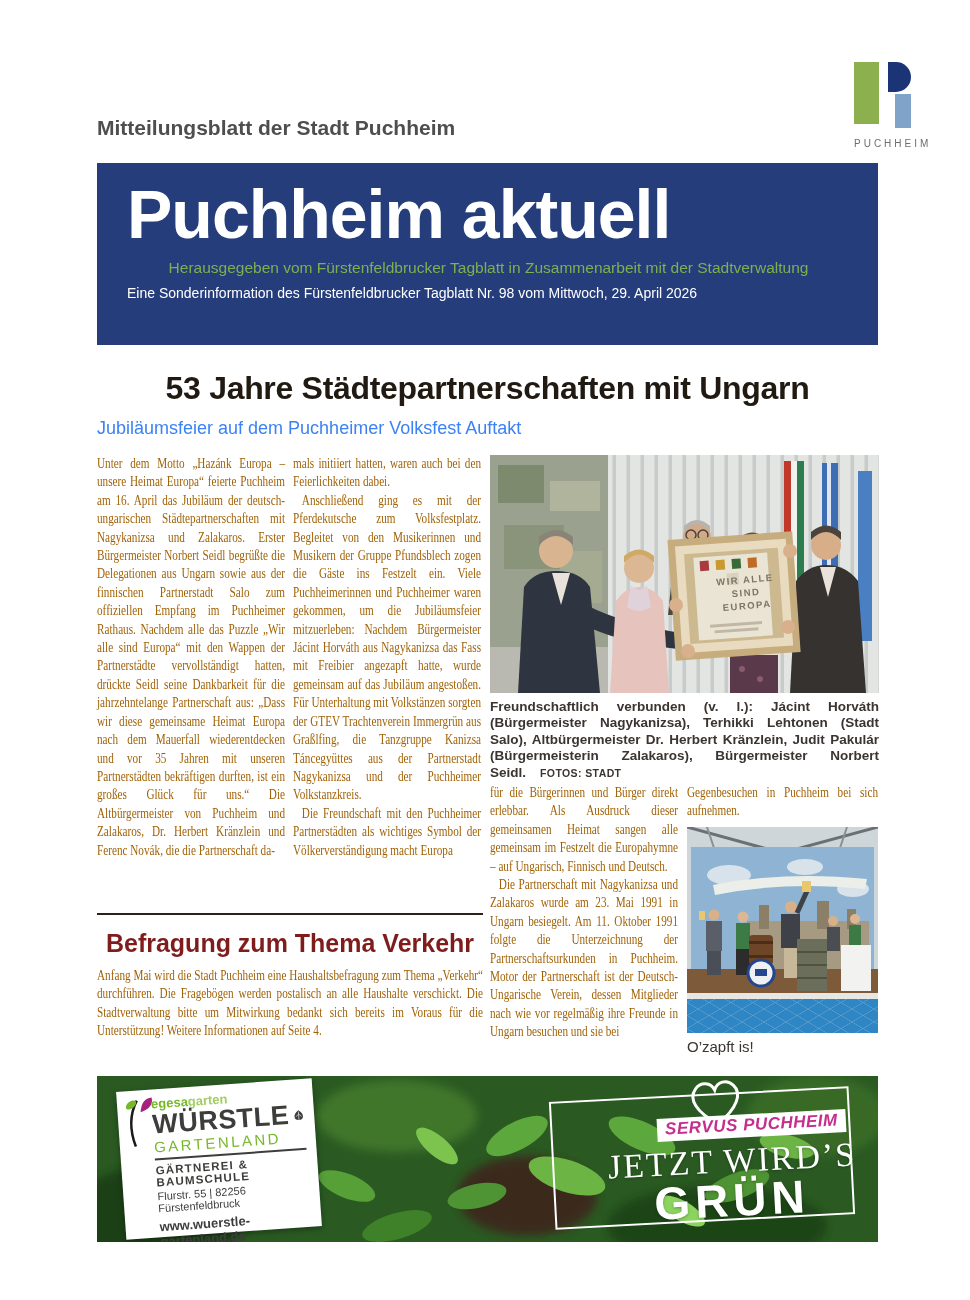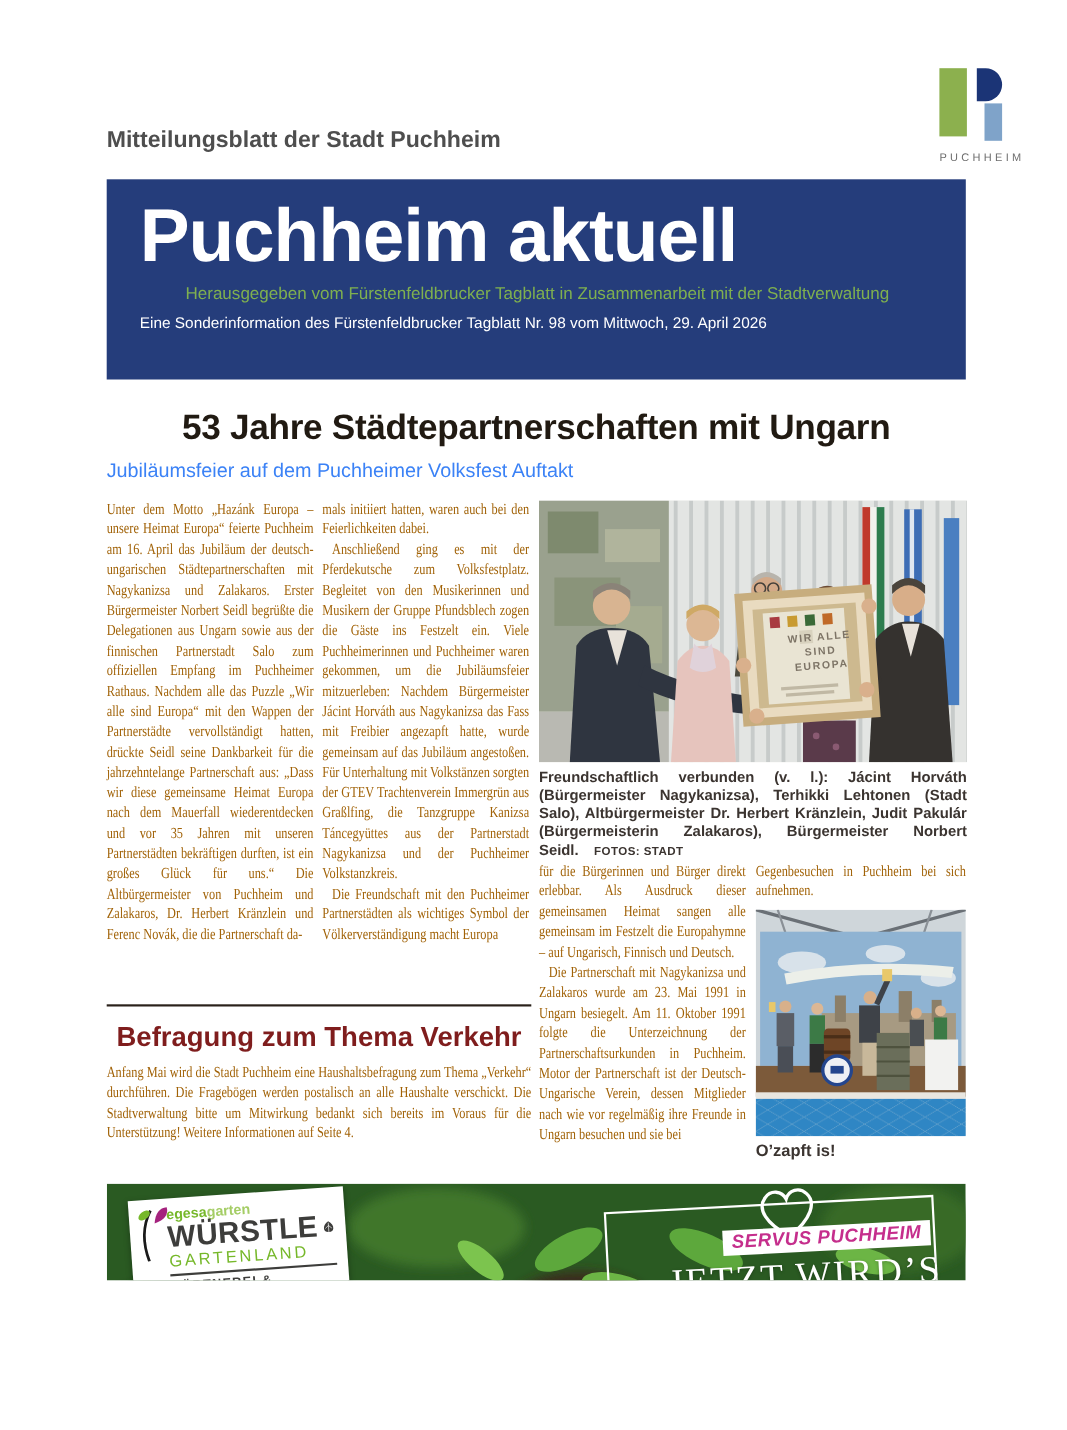--- a/index.html
+++ b/index.html
@@ -1,17 +1,17 @@
 <!DOCTYPE html>
 <html lang="de"><head>
 <meta charset="utf-8">
 <style>
   * { margin:0; padding:0; box-sizing:border-box; }
   html,body { background:#ffffff; }
-  .page { position:relative; width:970px; height:1164px; background:#ffffff; overflow:hidden;
+  .page { position:relative; width:970px; height:1300px; background:#ffffff; overflow:hidden;
           font-family:"Liberation Sans", sans-serif; }
 
   
   .masthead { position:absolute; left:97px; top:116px; font-size:21px; font-weight:bold; color:#4e4e4e; }
   .logo { position:absolute; left:810px; top:62px; width:70px;margin-left:44px; }
   .logo-shapes { position:relative; height:66px; }
   .logo-green { position:absolute; left:0; top:0; width:25px; height:62px; background:#8cb04e; }
   .logo-navy  { position:absolute; left:34px; top:0; width:23px; height:30px; background:#1b3476;
                 border-radius:0 16px 16px 0; }
   .logo-blue  { position:absolute; left:41px; top:32px; width:16px; height:34px; background:#7fa3c9; }
@@ -43,21 +43,21 @@
   
   .photo1 { position:absolute; left:490px; top:455px; width:389px; height:238px; }
   .photo1 svg, .photo2 svg { display:block; width:100%; height:100%; }
   .frame-text { position:absolute; left:206px; top:118px; width:100px; transform:rotate(-5deg);
                 text-align:center; color:#7d7466; font-size:9.5px; font-weight:bold; letter-spacing:1.5px;
                 line-height:13px; }
   .caption { position:absolute; left:490px; top:699px; width:389px; font-size:13.5px; line-height:16.4px;
              font-weight:bold; color:#3b3430; text-align:justify; }
   .credit { font-size:10.5px; letter-spacing:0.4px; margin-left:14px; }
   .photo2 { width:191px; height:206px; margin-top:6px; }
-  .caption2 { margin-top:5px; font-size:15px; font-weight:bold; color:#3b3430; }
+  .caption2 { margin-top:5px; font-size:15px; font-weight:normal; color:#3b3430; }
 
   
   .rule { position:absolute; left:97px; top:913px; width:386px; height:2px; background:#2a211b; }
   .art2-head { position:absolute; left:97px; top:929px; width:386px; text-align:center;
                font-size:25px; font-weight:bold; color:#7f1d1d; }
   .art2-body { position:absolute; left:97px; top:967px; width:386px; }
 
   
   .ad { position:absolute; left:97px; top:1076px; width:781px; height:166px; overflow:hidden; }
   .ad-bg { position:absolute; inset:0; }

